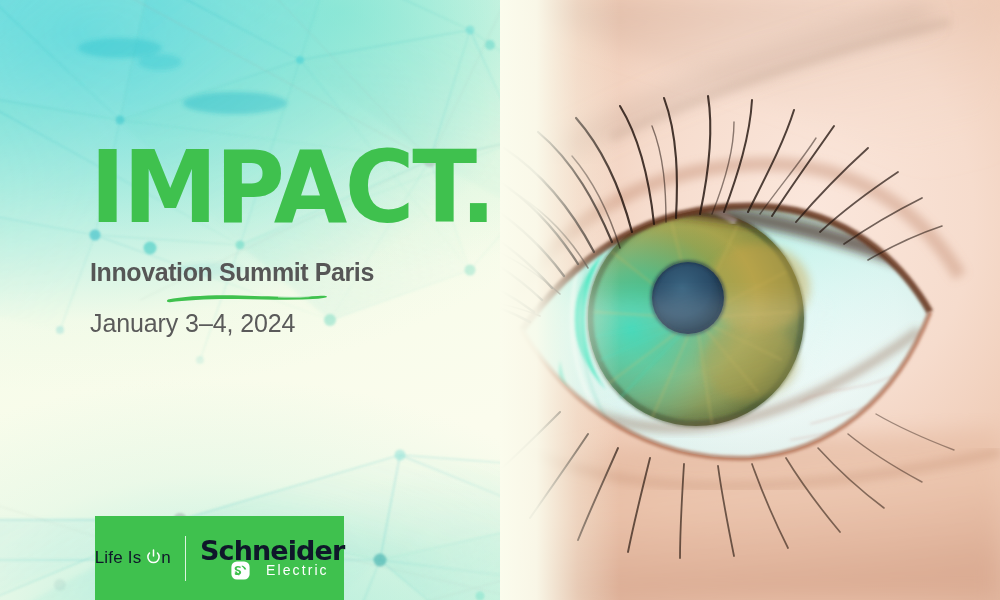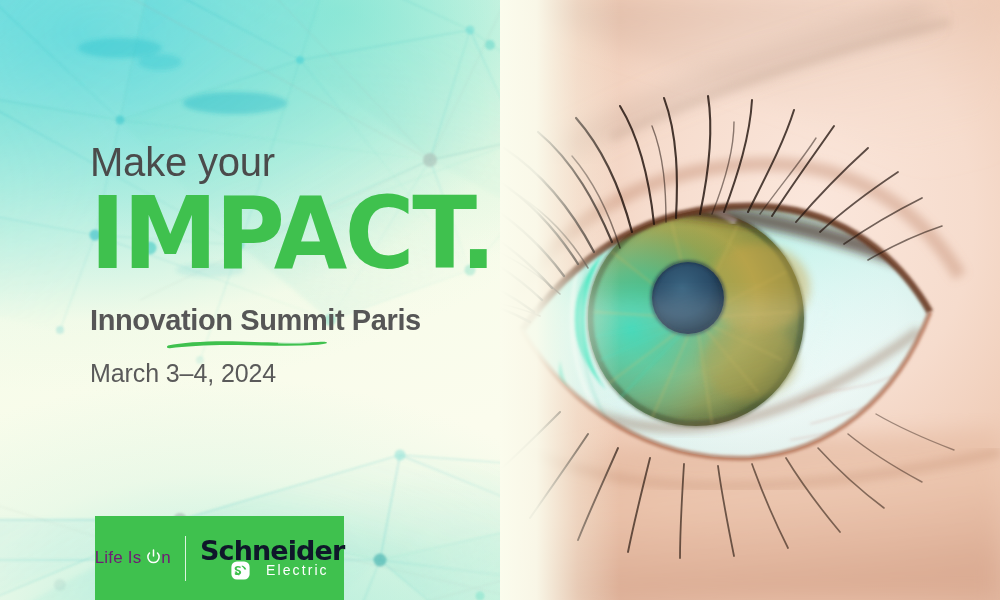--- a/index.html
+++ b/index.html
@@ -57,21 +57,21 @@
     color:#3fc14e;
     letter-spacing:-2.5px;
     line-height:0.92;
     font-family:"DejaVu Sans", sans-serif;
     transform:scaleX(0.96);
     transform-origin:left center;
   }
 
   .summit-wrap { position:relative; margin-top:26px; }
   .summit {
-    font-size:29px;
+    font-size:25px;
     font-weight:700;
     color:#565656;
     letter-spacing:-0.4px;
     line-height:1.1;
   }
   .brush {
     position:absolute;
     left:76px; top:33px;
     width:162px; height:12px;
   }
@@ -90,21 +90,21 @@
     left:95px; top:516px;
     width:249px; height:84px;
     background:#3fc14e;
     display:flex;
     align-items:center;
     justify-content:center;
   }
   .logo-inner { display:flex; align-items:center; gap:14px; }
 
   .life-is-on {
-    color:#701a75;
+    color:#0f172a;
     font-size:17px;
     font-weight:400;
     letter-spacing:0.2px;
     display:flex;
     align-items:center;
     gap:4px;
     white-space:nowrap;
   }
   .power-glyph { display:inline-block; width:15px; height:15px; position:relative; top:1px; }
 
@@ -483,36 +483,35 @@
         <path d="M318,448 C338,470 360,490 384,508" stroke-width="1.6" opacity="0.54"></path>
         <path d="M348,434 C370,452 396,468 422,482" stroke-width="1.5" opacity="0.48"></path>
         <path d="M376,414 C400,428 428,440 454,450" stroke-width="1.4" opacity="0.42"></path>
       </g>
 
       <rect x="0" y="0" width="260" height="600" fill="url(#leftFade)"></rect>
     </svg>
   </div>
 
   <div class="copy">
-    <div class="make-your">Make your</div>
 
     <div class="impact">IMPACT.</div>
 
     <div class="summit-wrap">
       <div class="summit">Innovation Summit Paris</div>
       <svg class="brush" viewBox="0 0 162 12">
         <path d="M2,7.4 C18,4.2 44,2.6 74,3.4 C104,4.2 128,5.6 152,4.0
                  C156,3.8 160,3.4 161,4.6 C161.6,5.6 157,6.4 152,6.8
                  C126,8.6 100,7.4 72,7.0 C44,6.6 20,8.2 4,10.2
                  C1.8,10.5 0.6,9.6 1,8.6 Z" fill="#3fc14e"></path>
         <path d="M112,4.6 C122,3.8 134,3.6 146,4.4 C140,5.8 126,6.0 112,5.6 Z" fill="#ffffff" opacity="0.55"></path>
       </svg>
     </div>
 
-    <div class="eventdate">March 3–4, 2024</div>
+    <div class="eventdate">January 3–4, 2024</div>
   </div>
 
   <div class="logo-box">
     <div class="logo-inner">
 
       <div class="life-is-on">
         <span>Life Is <span class="power-glyph"><svg viewBox="0 0 24 24" width="15" height="15">
                 <path d="M5.6,6.4 A9,9 0 1 0 18.4,6.4" fill="none" stroke="#ffffff" stroke-width="2.4" stroke-linecap="round"></path>
                 <line x1="12" y1="1.6" x2="12" y2="11.2" stroke="#ffffff" stroke-width="2.4" stroke-linecap="round"></line>
               </svg></span>n</span>

